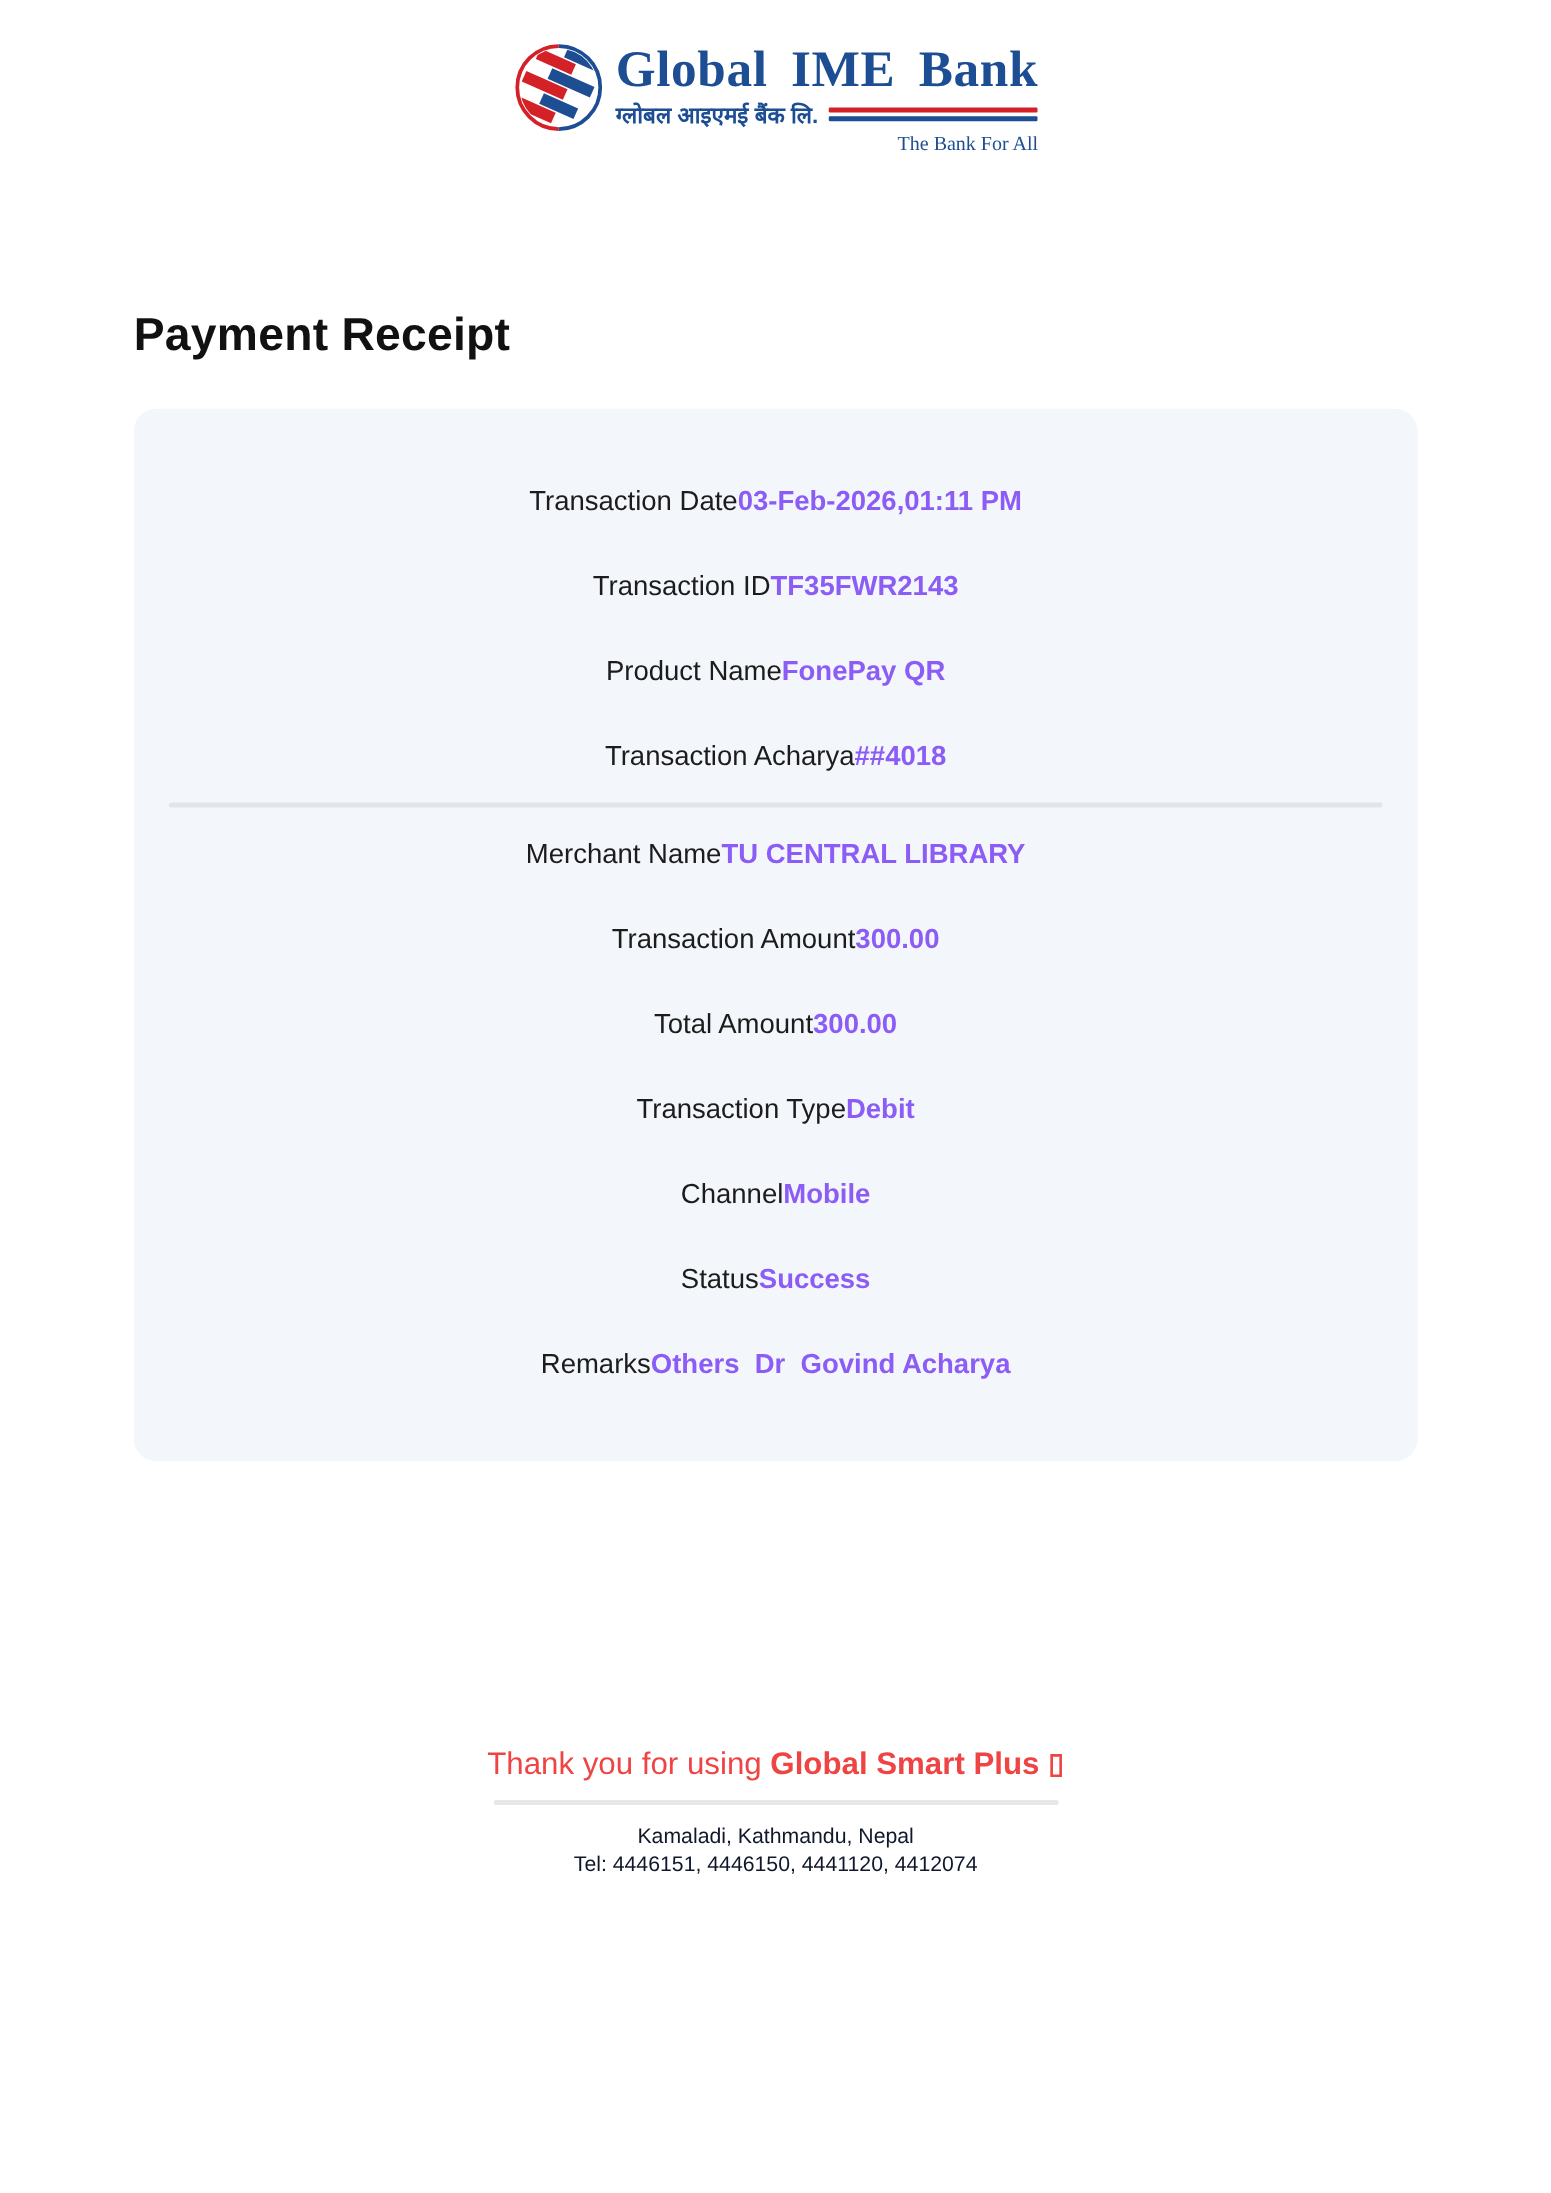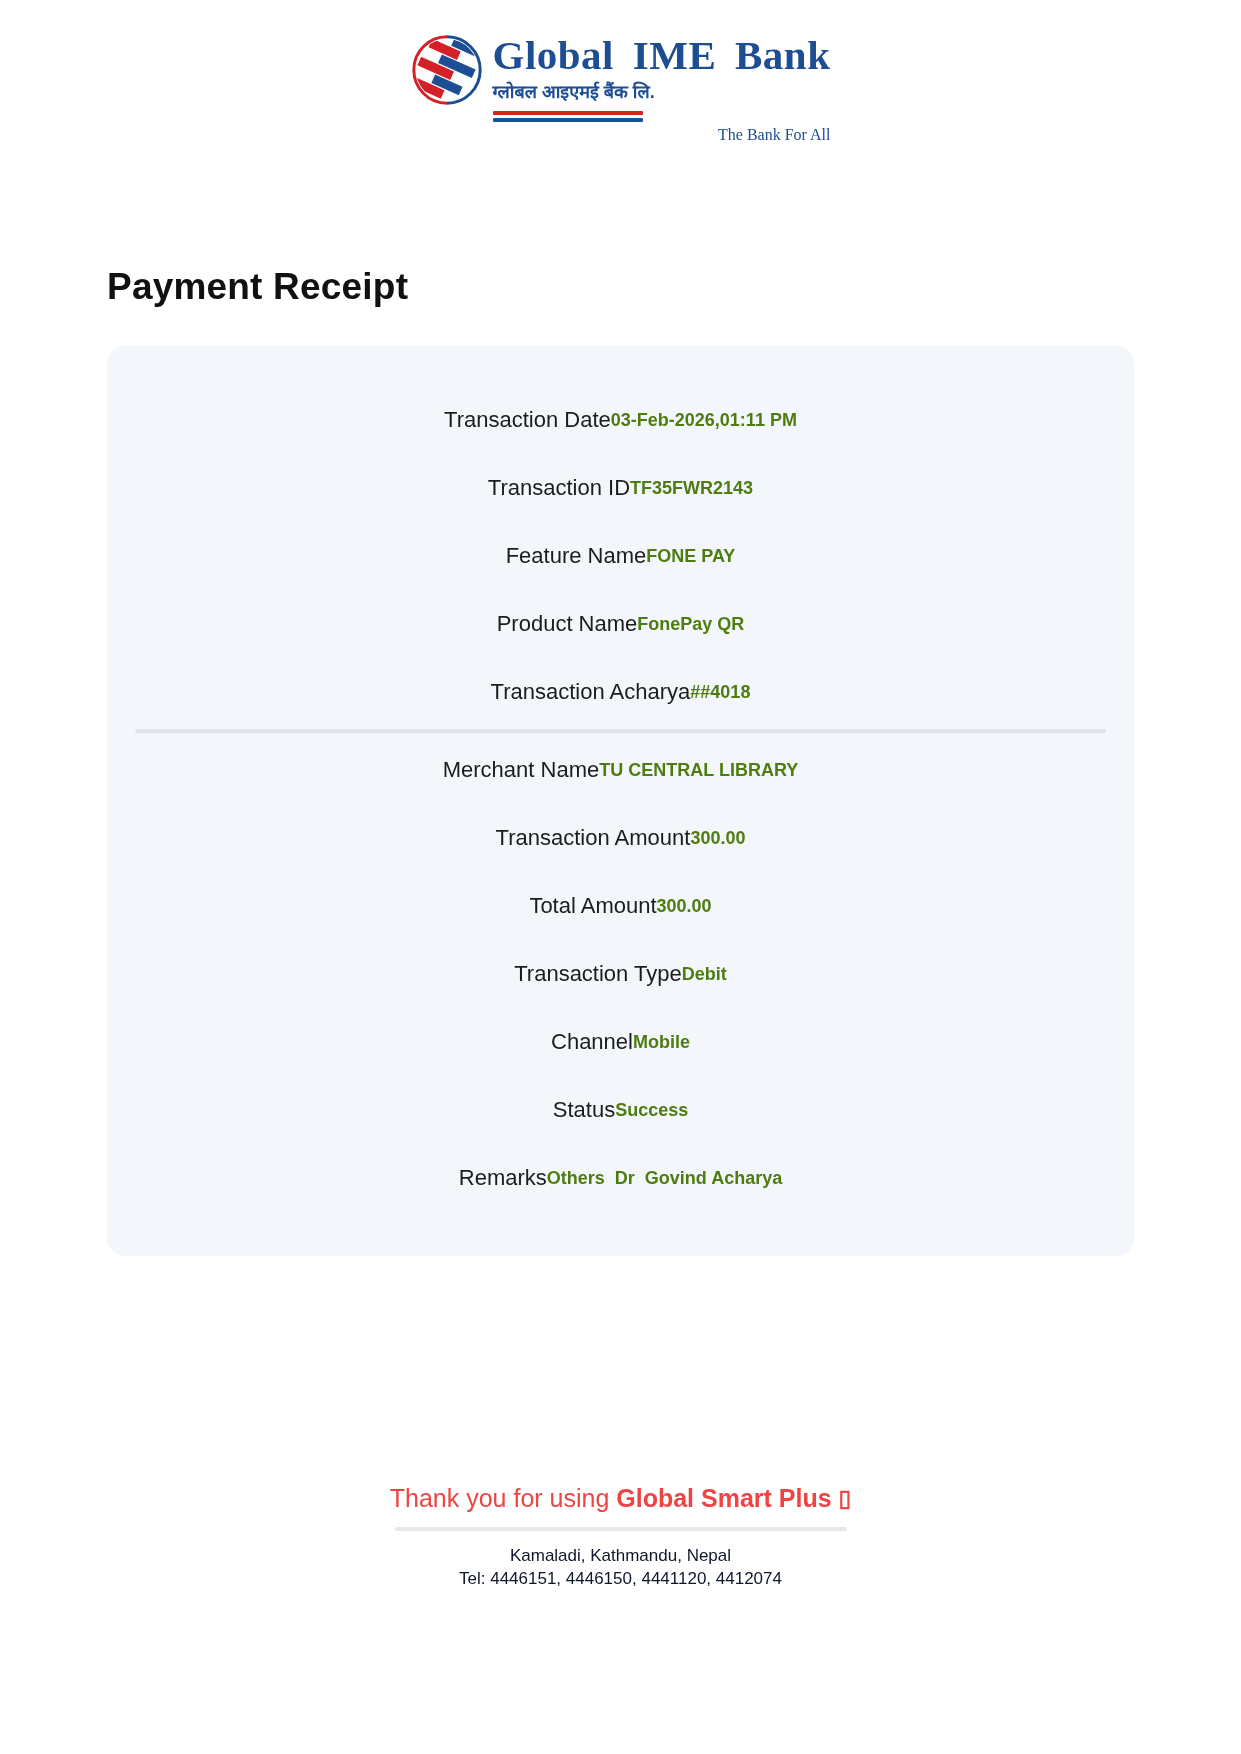--- a/index.html
+++ b/index.html
@@ -31,24 +31,23 @@
     font-weight: bold;
     font-size: 41px;
     line-height: 1.05;
     color: #1d4e94;
     word-spacing: 8px;
     letter-spacing: 0.5px;
     white-space: nowrap;
   }
   .logo-sub {
     display: flex;
-    align-items: flex-start;
+    align-items: center;
     gap: 8px;
     margin-top: 2px;
-    flex-direction: column;
   }
   .bank-name-nepali {
     font-weight: bold;
     font-size: 18px;
     color: #1d4e94;
     white-space: nowrap;
   }
   .logo-lines { flex: 1 1 auto; min-width: 150px; }
   .logo-line-red  { height: 4px; background: #d42127; border-radius: 1px; }
   .logo-line-blue { height: 4px; background: #1d4e94; border-radius: 1px; margin-top: 3px; }
@@ -81,23 +80,23 @@
     justify-content: center;
     align-items: center;
     padding: 21px 0;
   }
   .row-label {
     font-size: 22px;
     font-weight: 400;
     color: #1c1c1c;
   }
   .row-value {
-    font-size: 18px;
-    font-weight: bold;
-    color: #4d7c0f;
+    font-size: 22px;
+    font-weight: bold;
+    color: #8b5cf6;
     text-align: right;
     white-space: pre-wrap;
   }
   .card-divider {
     height: 4px;
     background: #e1e5ea;
     border-radius: 2px;
     margin: 3px -28px;
   }
 
@@ -177,24 +176,20 @@
 
 <div class="row">
       <div class="row-label">Transaction Date</div>
       <div class="row-value">03-Feb-2026,01:11 PM</div>
     </div>
     <div class="row">
       <div class="row-label">Transaction ID</div>
       <div class="row-value">TF35FWR2143</div>
     </div>
     <div class="row">
-      <div class="row-label">Feature Name</div>
-      <div class="row-value">FONE PAY</div>
-    </div>
-    <div class="row">
       <div class="row-label">Product Name</div>
       <div class="row-value">FonePay QR</div>
     </div>
     <div class="row">
       <div class="row-label">Transaction Acharya</div>
       <div class="row-value">##4018</div>
     </div>
     <div class="card-divider"></div>
     <div class="row">
       <div class="row-label">Merchant Name</div>

